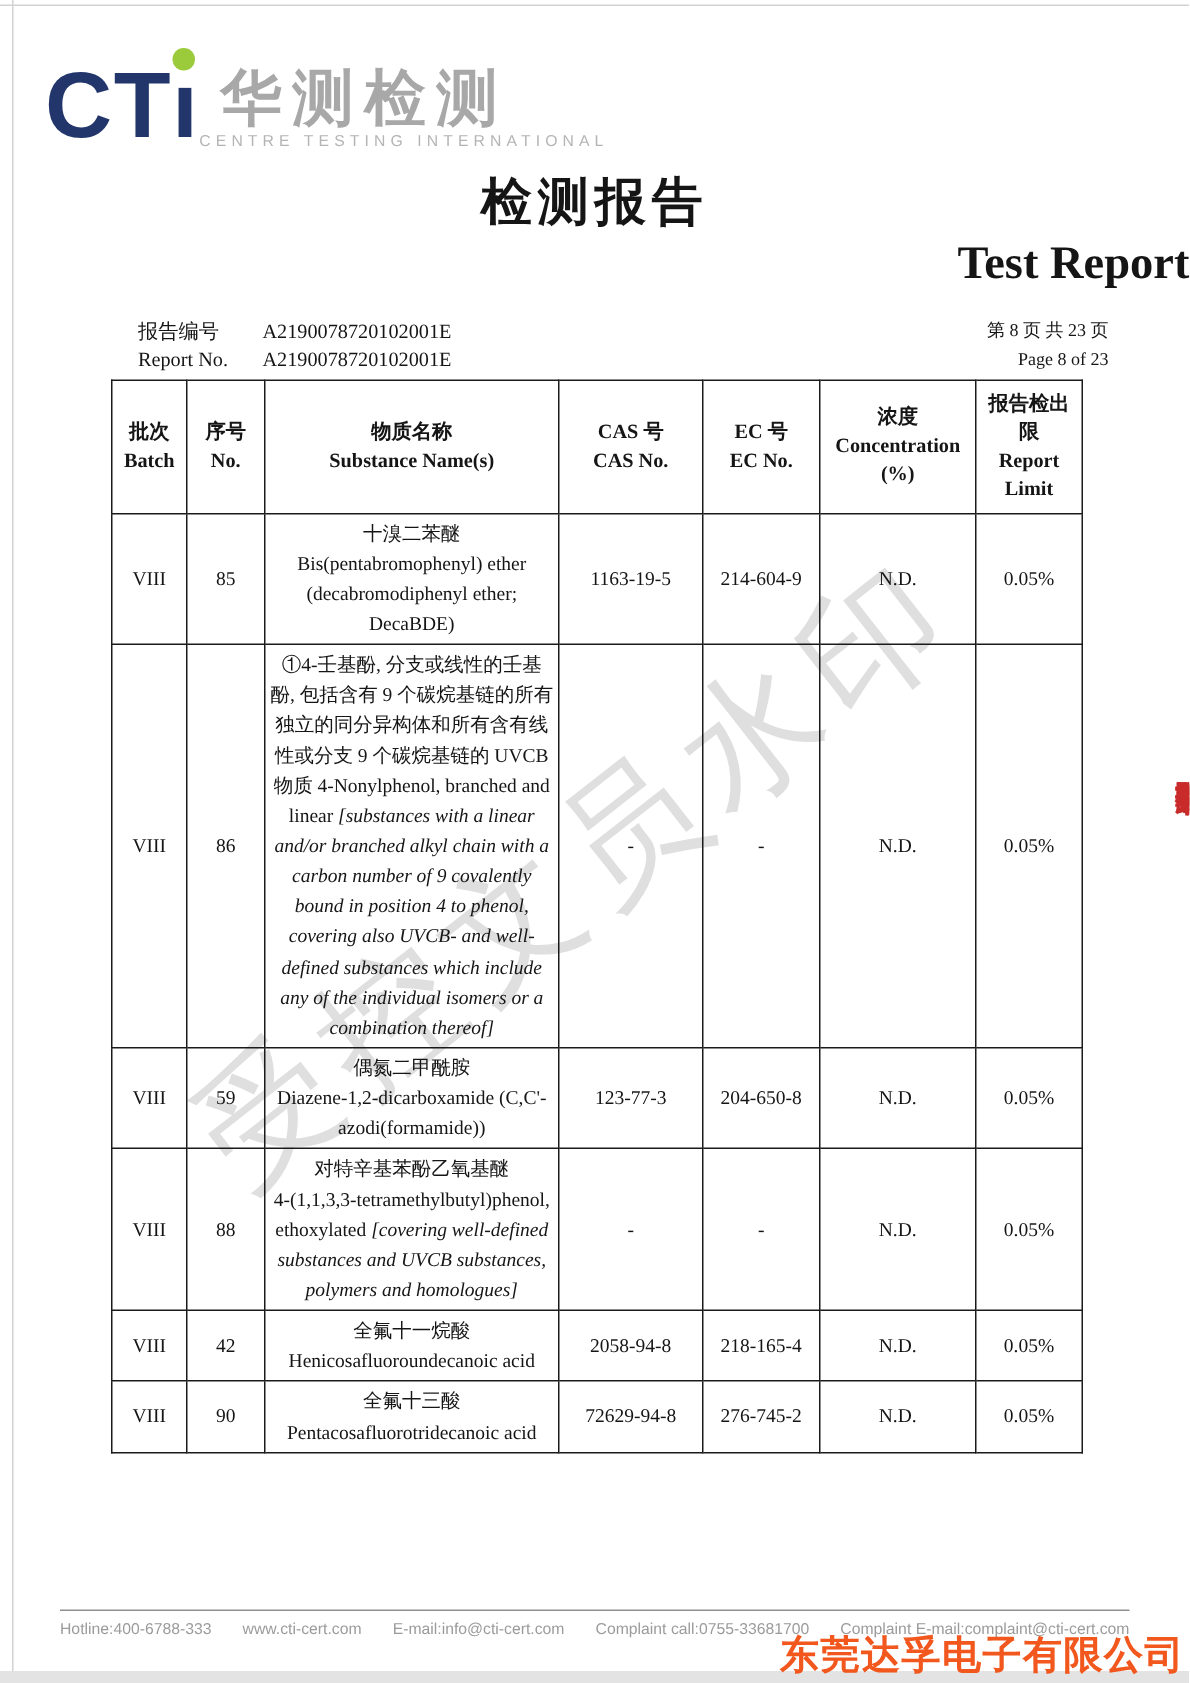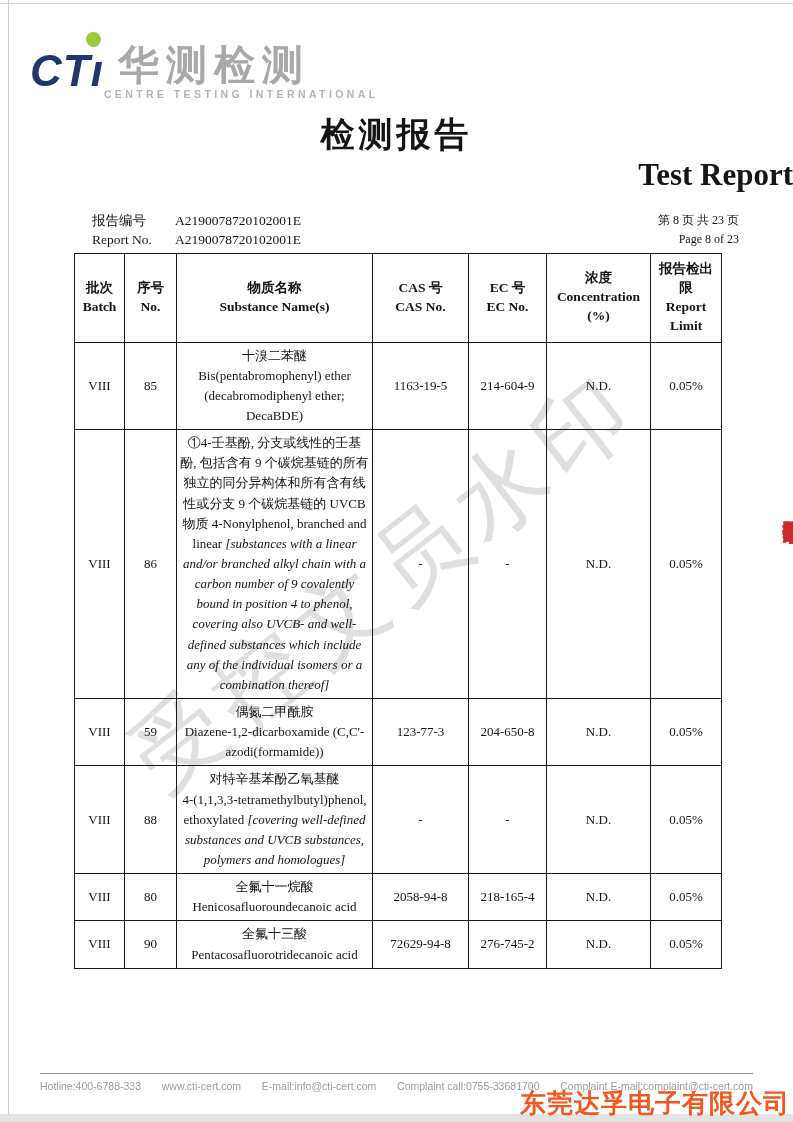--- a/index.html
+++ b/index.html
@@ -6,26 +6,26 @@
   .page{position:relative;width:793px;height:1122px;background:#ffffff;overflow:hidden;
         font-family:"Liberation Serif","DejaVu Serif",serif;color:#151515;}
   
   .edge-top{position:absolute;left:0;top:3px;width:793px;height:1px;background:#d2d2d2;}
   .edge-left{position:absolute;left:8px;top:0;width:1px;height:1122px;background:#d2d2d2;}
   .edge-bottom{position:absolute;left:0;top:1114px;width:793px;height:8px;background:#e3e3e3;}
 
   
   .logo{position:absolute;left:30px;top:22px;height:80px;display:flex;align-items:flex-end;}
   .logo-cti{position:relative;font-family:"Liberation Sans","DejaVu Sans",sans-serif;
-            font-weight:bold;font-size:44px;line-height:62px;color:#22366B;letter-spacing:1px;font-style:italic;}
+            font-weight:bold;font-size:62px;line-height:62px;color:#22366B;letter-spacing:1px;}
   .logo-dot{position:absolute;right:3px;top:-8px;width:15px;height:15px;border-radius:50%;background:#9BCB3B;}
   .logo-zh{font-family:"Liberation Sans","DejaVu Sans",sans-serif;color:#A8A8A8;
            font-size:41px;line-height:40px;font-weight:bold;letter-spacing:7px;margin-left:14px;}
   .logo-en{font-family:"Liberation Sans","DejaVu Sans",sans-serif;color:#B4B4B4;
-           font-size:10.5px;letter-spacing:3.4px;margin-top:3px;font-weight:bold;}
+           font-size:10.5px;letter-spacing:3.4px;margin-top:3px;font-weight:normal;}
   .logo-right{display:flex;flex-direction:column;justify-content:flex-end;padding-bottom:2px;}
 
   
   .title-zh{position:absolute;left:0;top:112px;width:100%;text-align:center;
             font-size:34px;font-weight:bold;letter-spacing:4px;}
   .title-en{position:absolute;left:0;top:157px;width:100%;text-align:right;
             font-size:31px;font-weight:bold;}
 
   
   .meta{position:absolute;left:92px;top:211px;width:647px;display:flex;justify-content:space-between;z-index:2;}
@@ -181,21 +181,21 @@
               <div><span>对特辛基苯酚乙氧基醚</span></div>
               <div><span>4-(1,1,3,3-tetramethylbutyl)phenol, ethoxylated </span><span class="it">[covering well-defined substances and UVCB substances, polymers and homologues]</span></div>
             </td>
             <td>-</td>
             <td>-</td>
             <td>N.D.</td>
             <td>0.05%</td>
           </tr>
           <tr>
             <td>VIII</td>
-            <td>80</td>
+            <td>42</td>
             <td>
               <div><span>全氟十一烷酸</span></div>
               <div><span>Henicosafluoroundecanoic acid</span></div>
             </td>
             <td>2058-94-8</td>
             <td>218-165-4</td>
             <td>N.D.</td>
             <td>0.05%</td>
           </tr>
           <tr>

